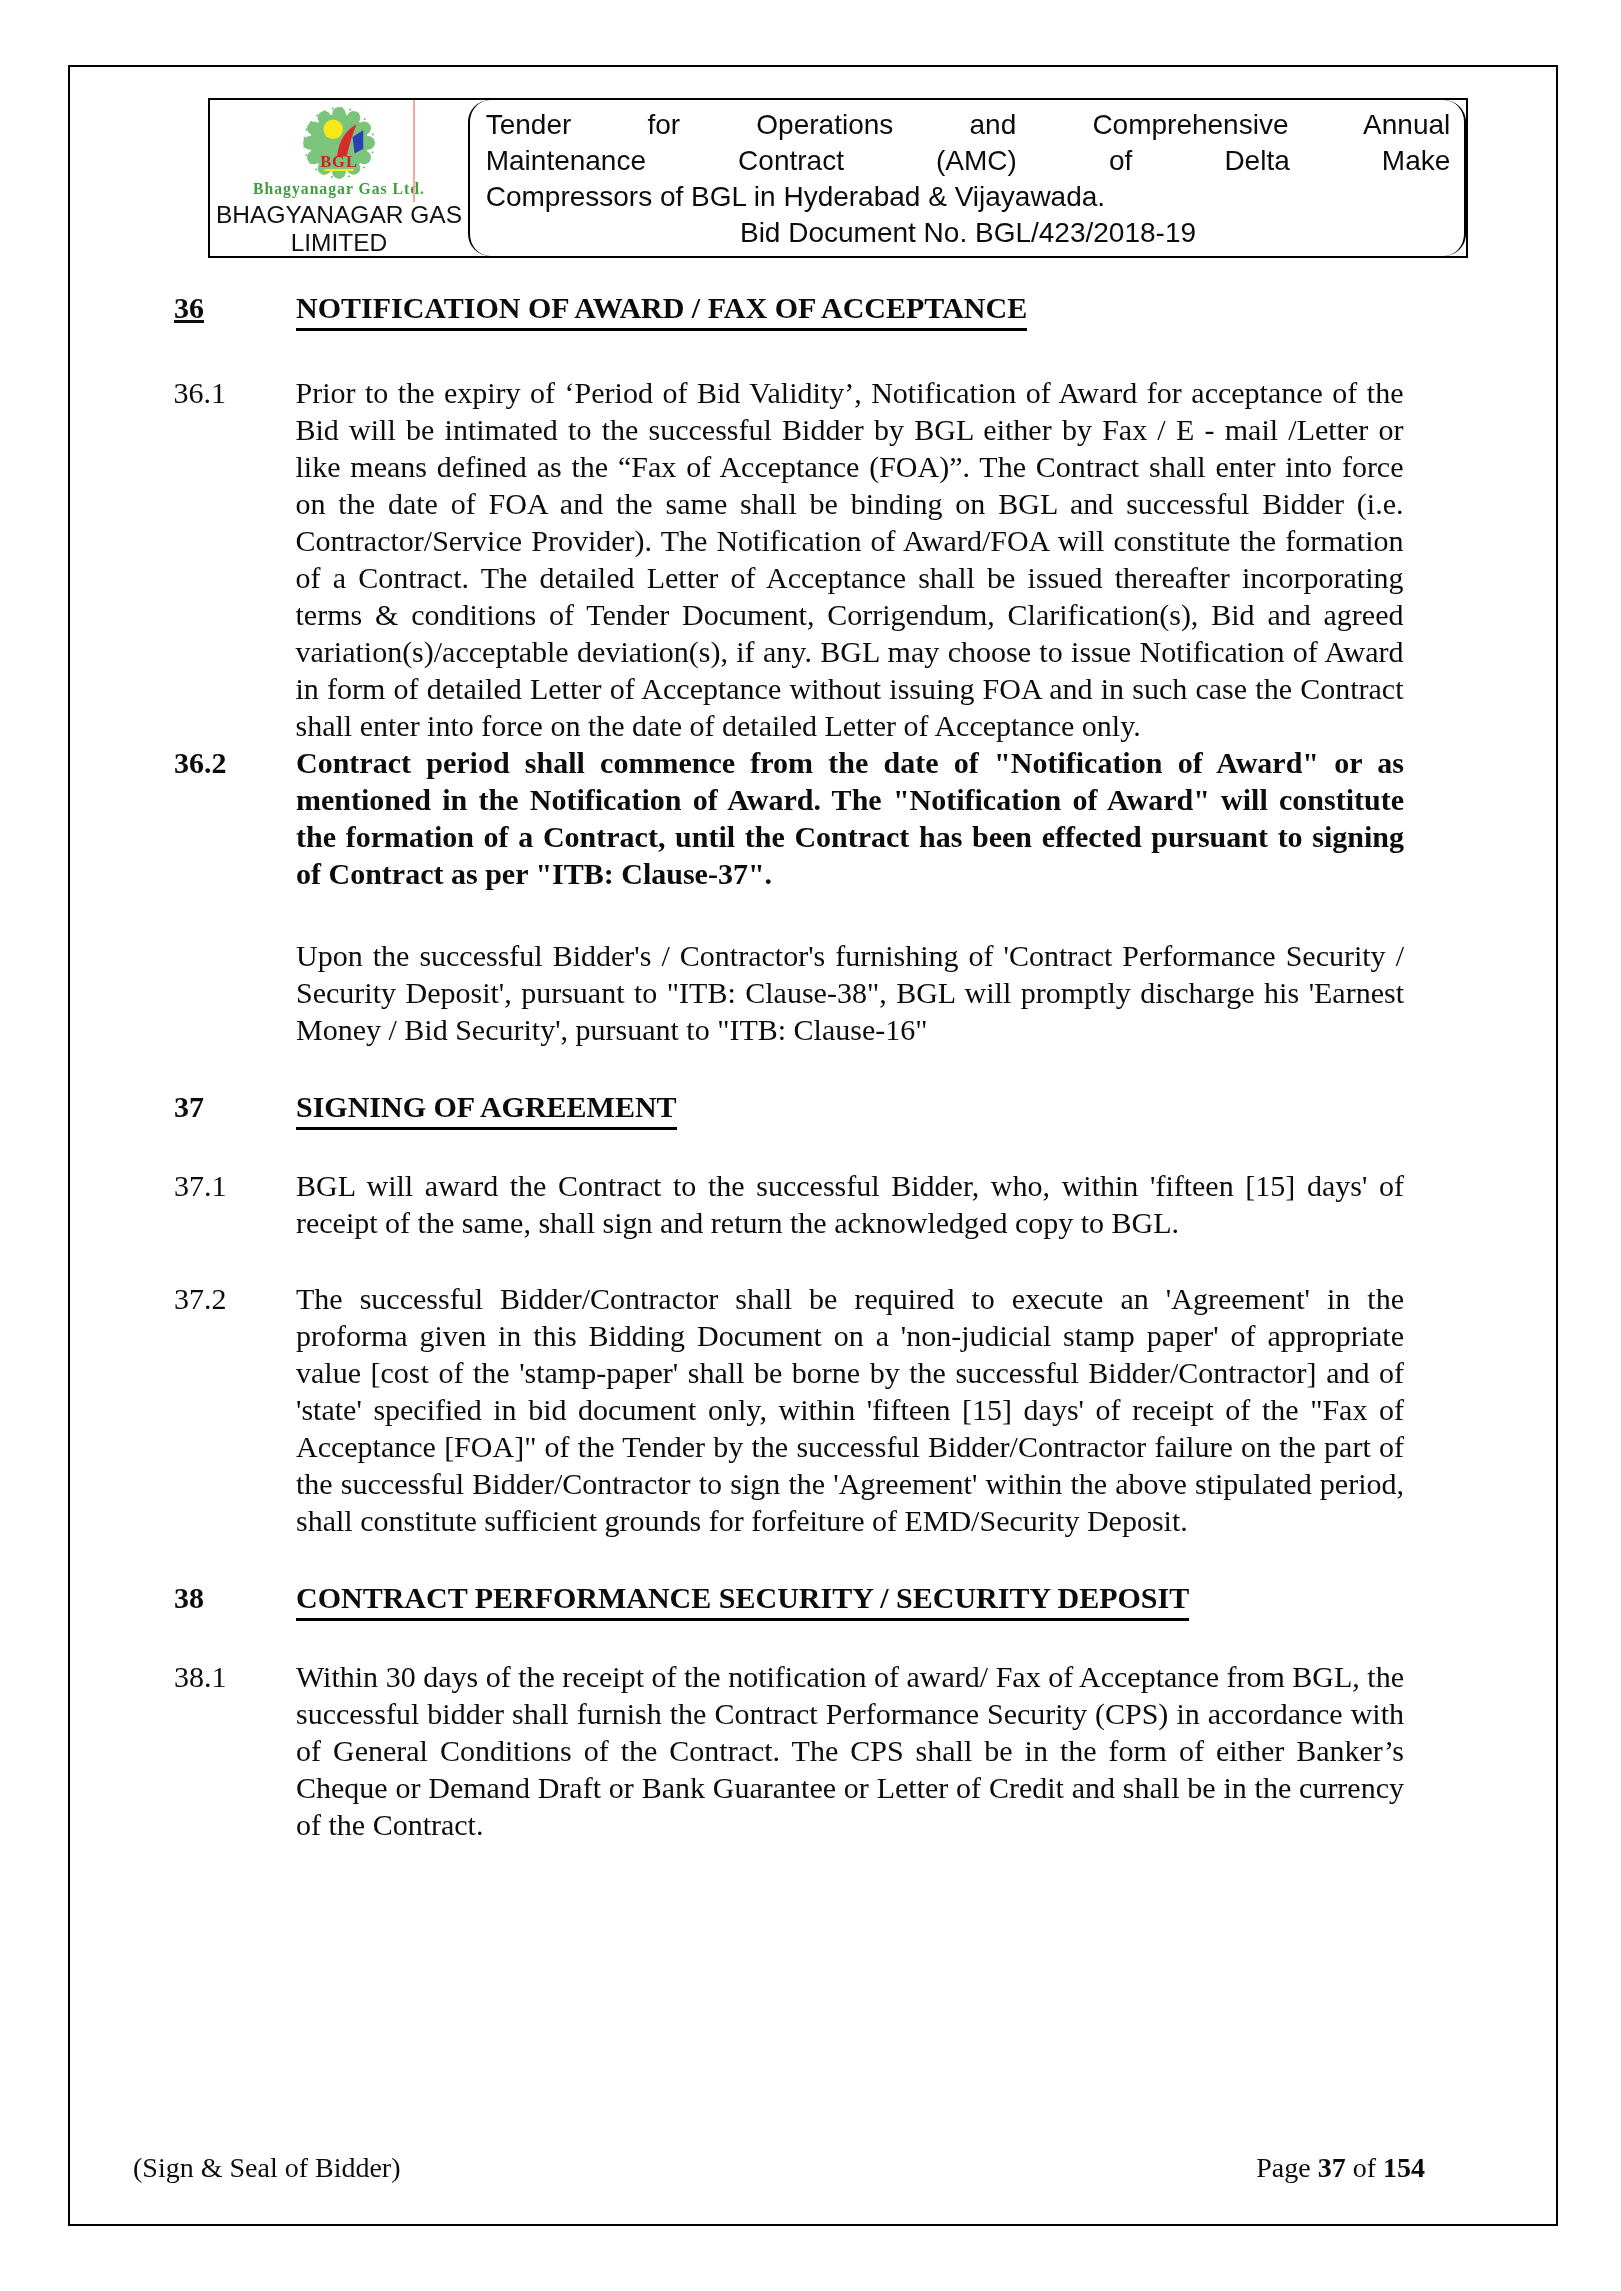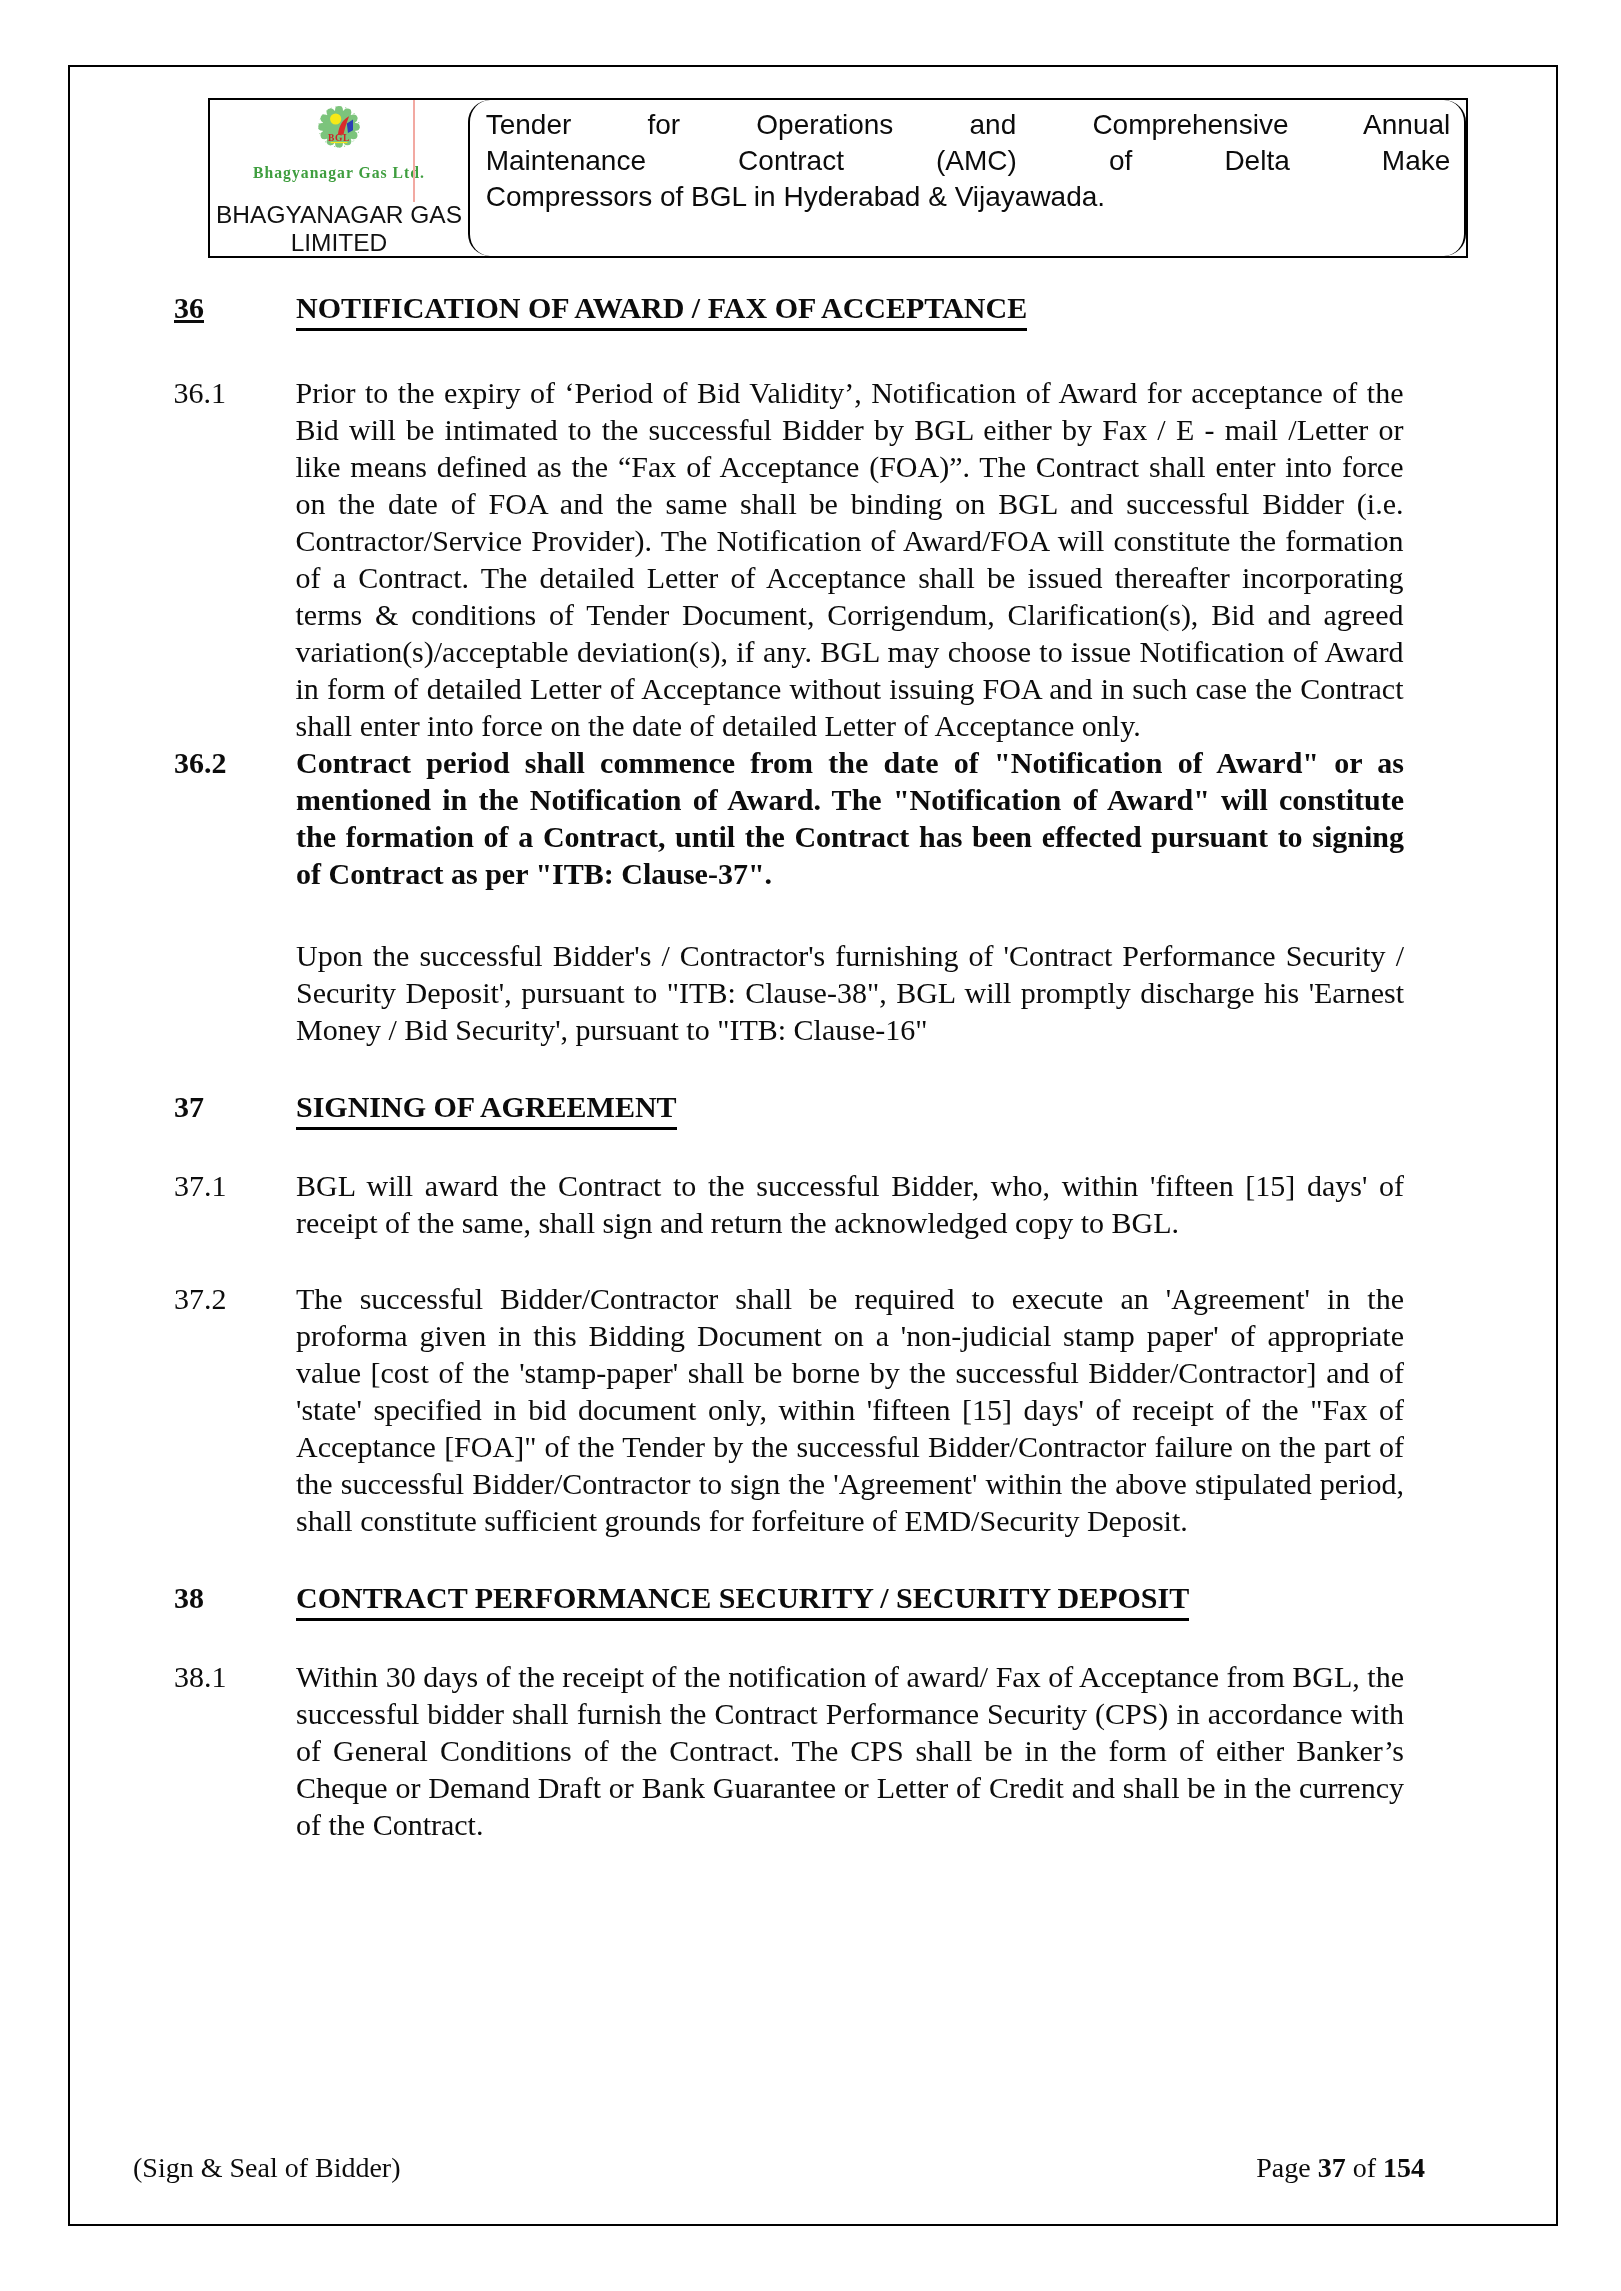--- a/index.html
+++ b/index.html
@@ -19,21 +19,20 @@
   .header-table{
     position:absolute;left:208px;top:98px;width:1260px;height:160px;
     border:2px solid #000;box-sizing:border-box;
     display:flex;background:#fff;
   }
   .logo-cell{
     flex:0 0 258px;box-sizing:border-box;position:relative;
     display:flex;flex-direction:column;align-items:center;
     padding-top:4.9px;
     font-family:"Liberation Sans", sans-serif;
-    gap:16px;
   }
   .pink-line{position:absolute;left:203px;top:0;width:2px;height:102px;background:#f2a9a2;}
   .logo-caption{
     font-family:"Liberation Serif", serif;
     font-size:15.7px;line-height:16.7px;color:#3f9e3f;font-weight:bold;letter-spacing:1px;
   }
   .company-name{
     margin-top:3.9px;text-align:center;color:#111;
     font-size:24.5px;line-height:27.4px;font-weight:400;
   }
@@ -123,20 +122,21 @@
       <div class="company-name">
         <div>BHAGYANAGAR GAS</div>
         <div>LIMITED</div>
       </div>
     </div>
 
     <div class="title-cell">
       <div class="title-line just">Tender for Operations and Comprehensive Annual</div>
       <div class="title-line just">Maintenance Contract (AMC) of Delta Make</div>
       <div class="title-line">Compressors of BGL in Hyderabad &amp; Vijayawada.</div>
+      <div class="bid-doc">Bid Document No. BGL/423/2018-19</div>
     </div>
 
   </div>
 
   <div class="content">
 
     <div class="block heading mb-a">
       <div class="num">36</div>
       <div class="txt"><span class="u">NOTIFICATION OF AWARD / FAX OF ACCEPTANCE</span></div>
     </div>

